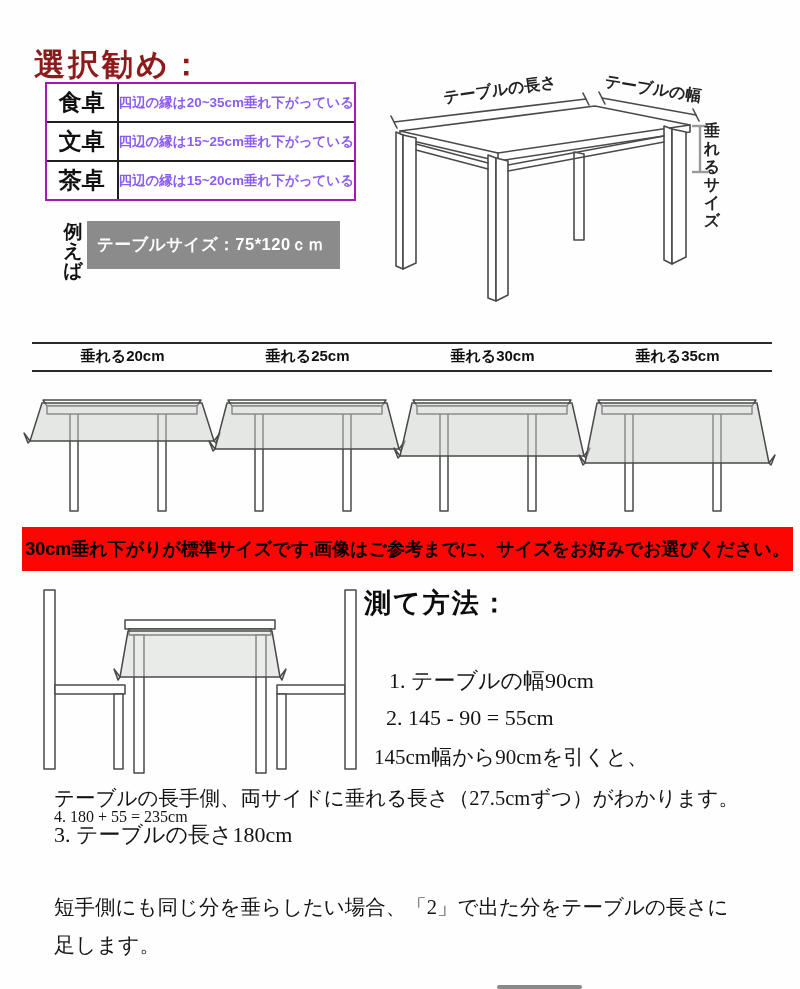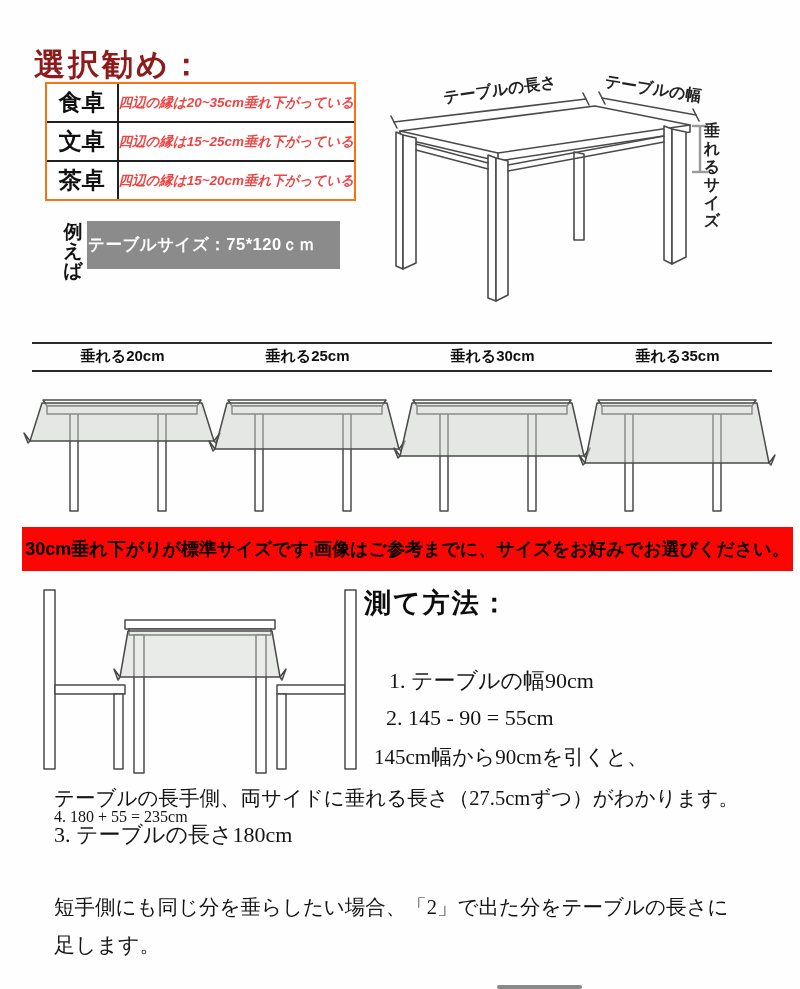--- a/index.html
+++ b/index.html
@@ -16,45 +16,45 @@
     left: 34px; top: 12px;
     font-size: 31px; font-weight: bold; color: #8e1b1b;
     letter-spacing: 3px;
     font-family: "Liberation Serif", "DejaVu Serif", serif;
     margin-top: 32px;
   }
 
   
   .spec-table {
     left: 45px; top: 82px; width: 311px; height: 119px;
-    border: 2px solid #f97316; display: flex; flex-direction: column;
+    border: 2px solid #a21caf; display: flex; flex-direction: column;
     background: #fff;
   }
   .spec-row { flex: 1; display: flex; border-bottom: 2px solid #1f1f1f; }
   .spec-row:last-child { border-bottom: none; }
   .spec-type {
     width: 74px; border-right: 2px solid #1f1f1f;
     display: flex; align-items: center; justify-content: center;
     font-size: 23px; font-weight: bold; color: #111;
   }
   .spec-desc {
     flex: 1; display: flex; align-items: center; justify-content: center;
-    font-size: 13.5px; font-weight: bold; color: #ef4444;
-    letter-spacing: 0px; white-space: nowrap; font-style: italic;
+    font-size: 13.5px; font-weight: bold; color: #8b5cf6;
+    letter-spacing: 0px; white-space: nowrap;
   }
 
   
   .example-vertical {
     left: 61px; top: 222px; width: 24px;
     font-size: 19px; font-weight: bold; color: #111;
     line-height: 1.02; word-break: break-all; text-align: center;
   }
   .example-box {
     left: 87px; top: 221px; width: 253px; height: 48px;
-    background: #8b8b8b; color: #fff; padding: 3px 1px;
+    background: #8b8b8b; color: #fff; padding: 3px 10px;
     display: flex; flex-direction: column; justify-content: center;
   }
   .example-line1 { font-size: 16.5px; font-weight: bold; letter-spacing: .5px; }
   .example-line2 { font-size: 13.5px; font-weight: bold; letter-spacing: .2px; }
 
   
   .diagram-svg { overflow: visible; }
   .len-label {
     left: 425px; top: 80px; width: 150px; text-align: center;
     font-size: 16px; font-weight: bold; color: #222;

